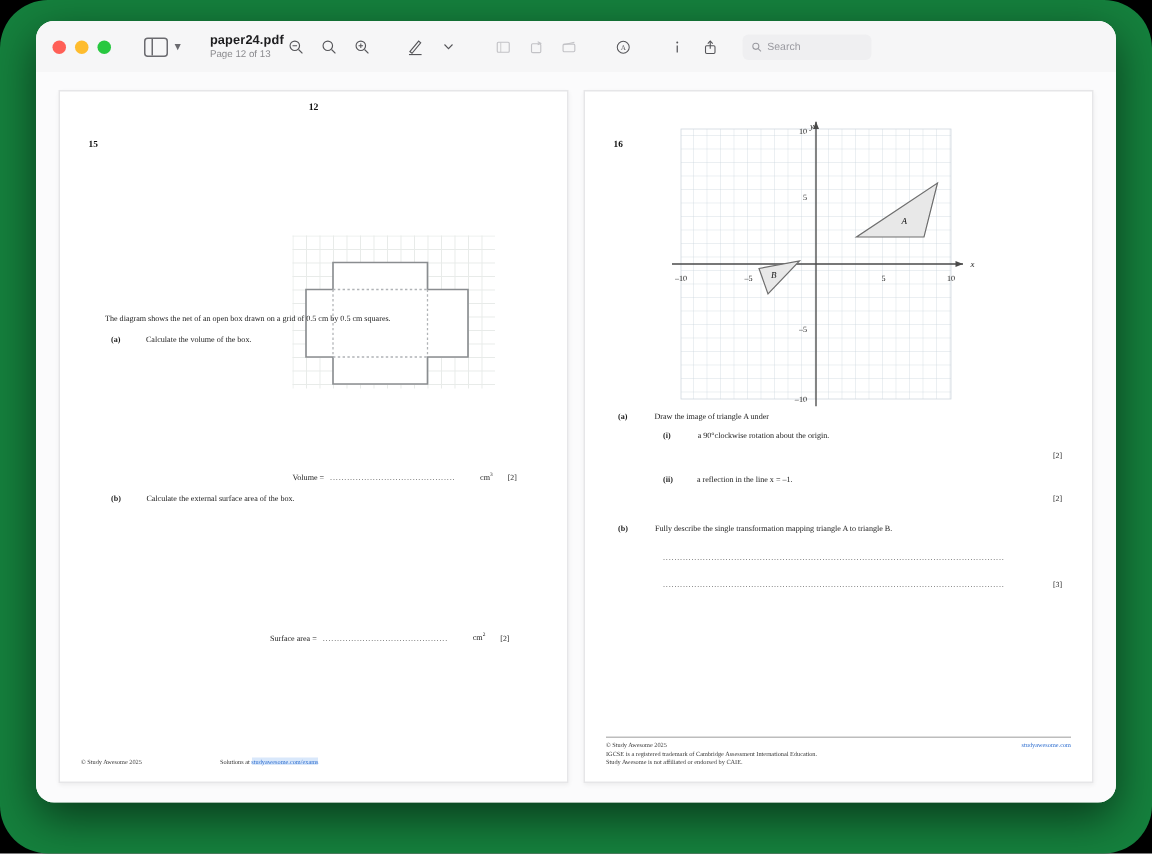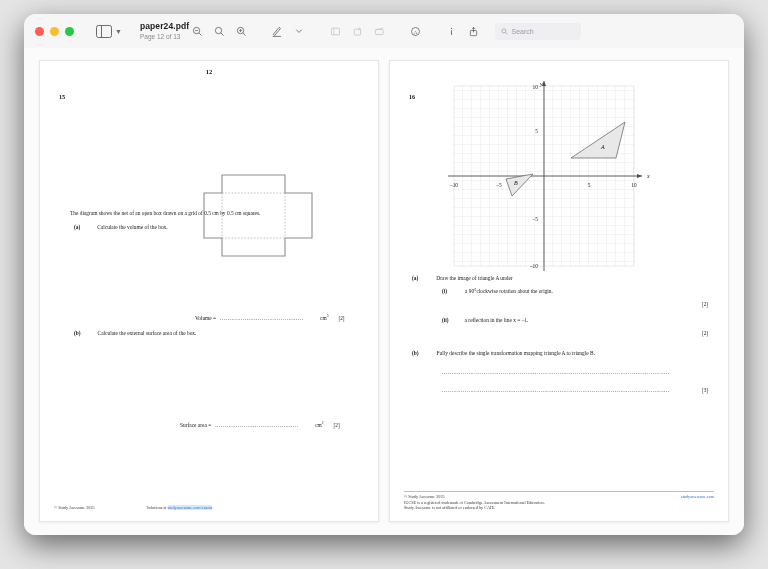--- a/index.html
+++ b/index.html
@@ -3,21 +3,21 @@
 <meta charset="utf-8">
 <title>paper24.pdf</title>
 <style>
   html,body{margin:0;padding:0;}
   body{
     width:768px;height:569px;
     background:#000;
     font-family:"Liberation Sans", sans-serif;
     overflow:hidden;
   }
-  .desktop{position:absolute;inset:0;background:#e5e5e5;}
+  .desktop{position:absolute;inset:0;background:#15803d;border-radius:32px;}
 
   
   .window{
     position:absolute;left:24px;top:14px;width:720px;height:521px;
     background:#ffffff;border-radius:12px;overflow:hidden;
     box-shadow:0 10px 30px rgba(0,0,0,.55);
   }
   .titlebar{
     position:relative;height:34px;background:#f6f6f7;
     border-bottom:1px solid #e3e3e5;

